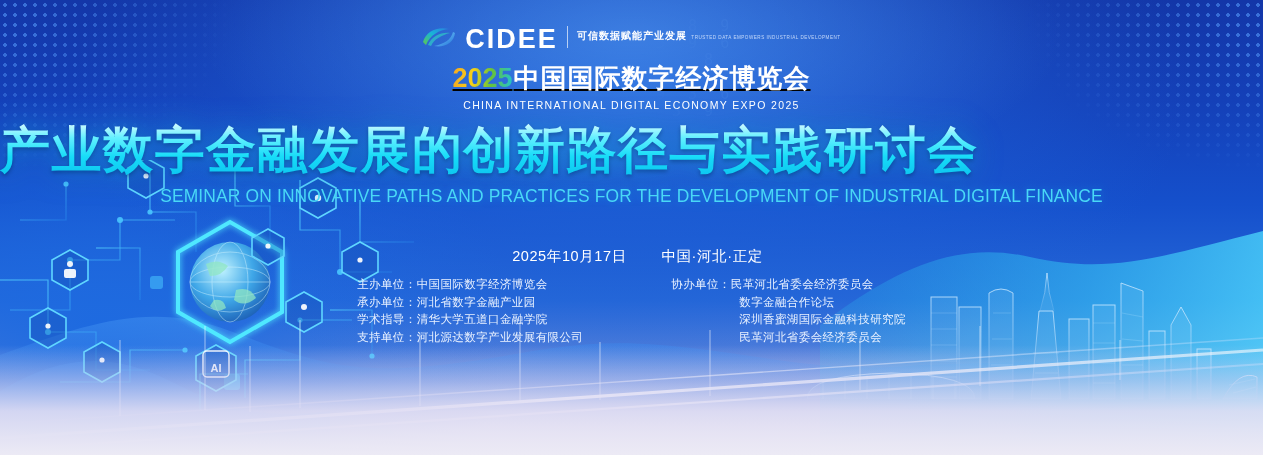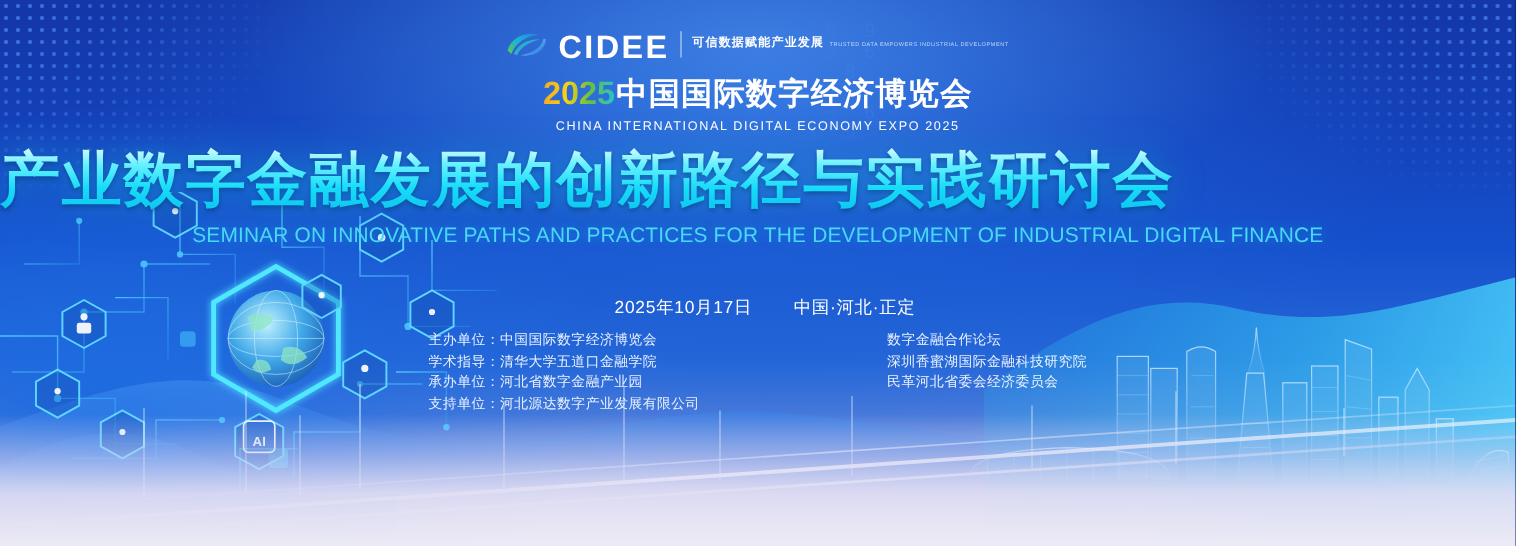--- a/index.html
+++ b/index.html
@@ -63,21 +63,21 @@
   .cidee-word{
     font-size:27px;font-weight:700;letter-spacing:2px;color:#ffffff;
     line-height:27px;font-family:"Liberation Sans",sans-serif;
   }
   .vbar{width:1px;height:22px;background:rgba(255,255,255,.65);}
   .tag-col{text-align:left;line-height:1;}
   .tag-cn{font-size:10px;font-weight:700;color:#ffffff;letter-spacing:1px;}
   .tag-en{font-size:4.6px;color:rgba(215,230,255,.85);letter-spacing:.5px;margin-top:2.5px;
           font-family:"Liberation Sans",sans-serif;white-space:nowrap;transform:scaleX(1.02);transform-origin:left;}
 
-  .expo-row{margin-top:5px;display:flex;align-items:baseline;justify-content:center;}
+  .expo-row{margin-top:5px;display:flex;align-items:baseline;justify-content:center;text-decoration:underline;}
   .expo-year{
     font-size:27px;font-weight:700;letter-spacing:0px;
     background:linear-gradient(95deg,#f5a623 0%,#f7d117 34%,#67c23a 64%,#1ec4d6 100%);
     -webkit-background-clip:text;background-clip:text;color:transparent;
   }
   .expo-cn{font-size:26px;font-weight:700;color:#ffffff;letter-spacing:1px;margin-left:1px;}
   .expo-en{
     font-size:10.5px;color:#ffffff;letter-spacing:1.35px;margin-top:3px;
     font-family:"Liberation Sans",sans-serif;
   }
@@ -366,31 +366,34 @@
     <span>2025年10月17日</span>
     <span class="loc">中国·河北·正定</span>
   </div>
 
   <div class="orgs">
     <div class="org-col">
       <span class="org-line">
         <span class="lbl">主办单位：</span><span>中国国际数字经济博览会</span>
       </span>
       <span class="org-line">
+        <span class="lbl">承办单位：</span><span>河北省数字金融产业园</span>
+      </span>
+      <span class="org-line">
         <span class="lbl">学术指导：</span><span>清华大学五道口金融学院</span>
-      </span>
-      <span class="org-line">
-        <span class="lbl">承办单位：</span><span>河北省数字金融产业园</span>
       </span>
       <span class="org-line">
         <span class="lbl">支持单位：</span><span>河北源达数字产业发展有限公司</span>
       </span>
     </div>
 
     <div class="org-col">
+      <span class="org-line">
+        <span class="lbl">协办单位：</span><span>民革河北省委会经济委员会</span>
+      </span>
       <span class="org-line indent">
         <span>数字金融合作论坛</span>
       </span>
       <span class="org-line indent">
         <span>深圳香蜜湖国际金融科技研究院</span>
       </span>
       <span class="org-line indent">
         <span>民革河北省委会经济委员会</span>
       </span>
     </div>

